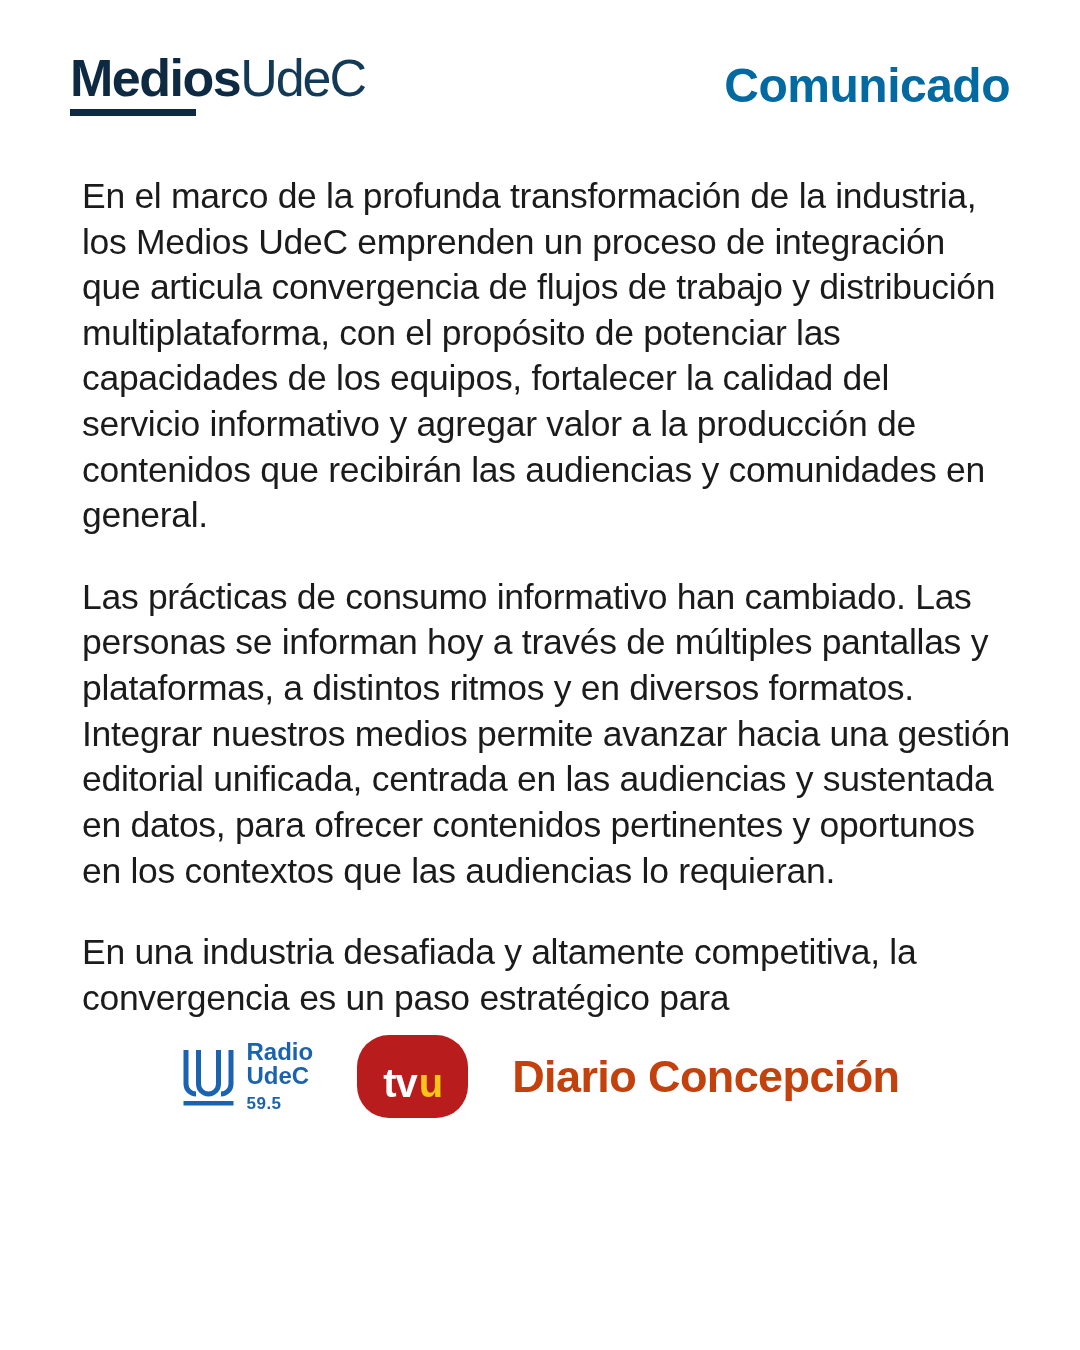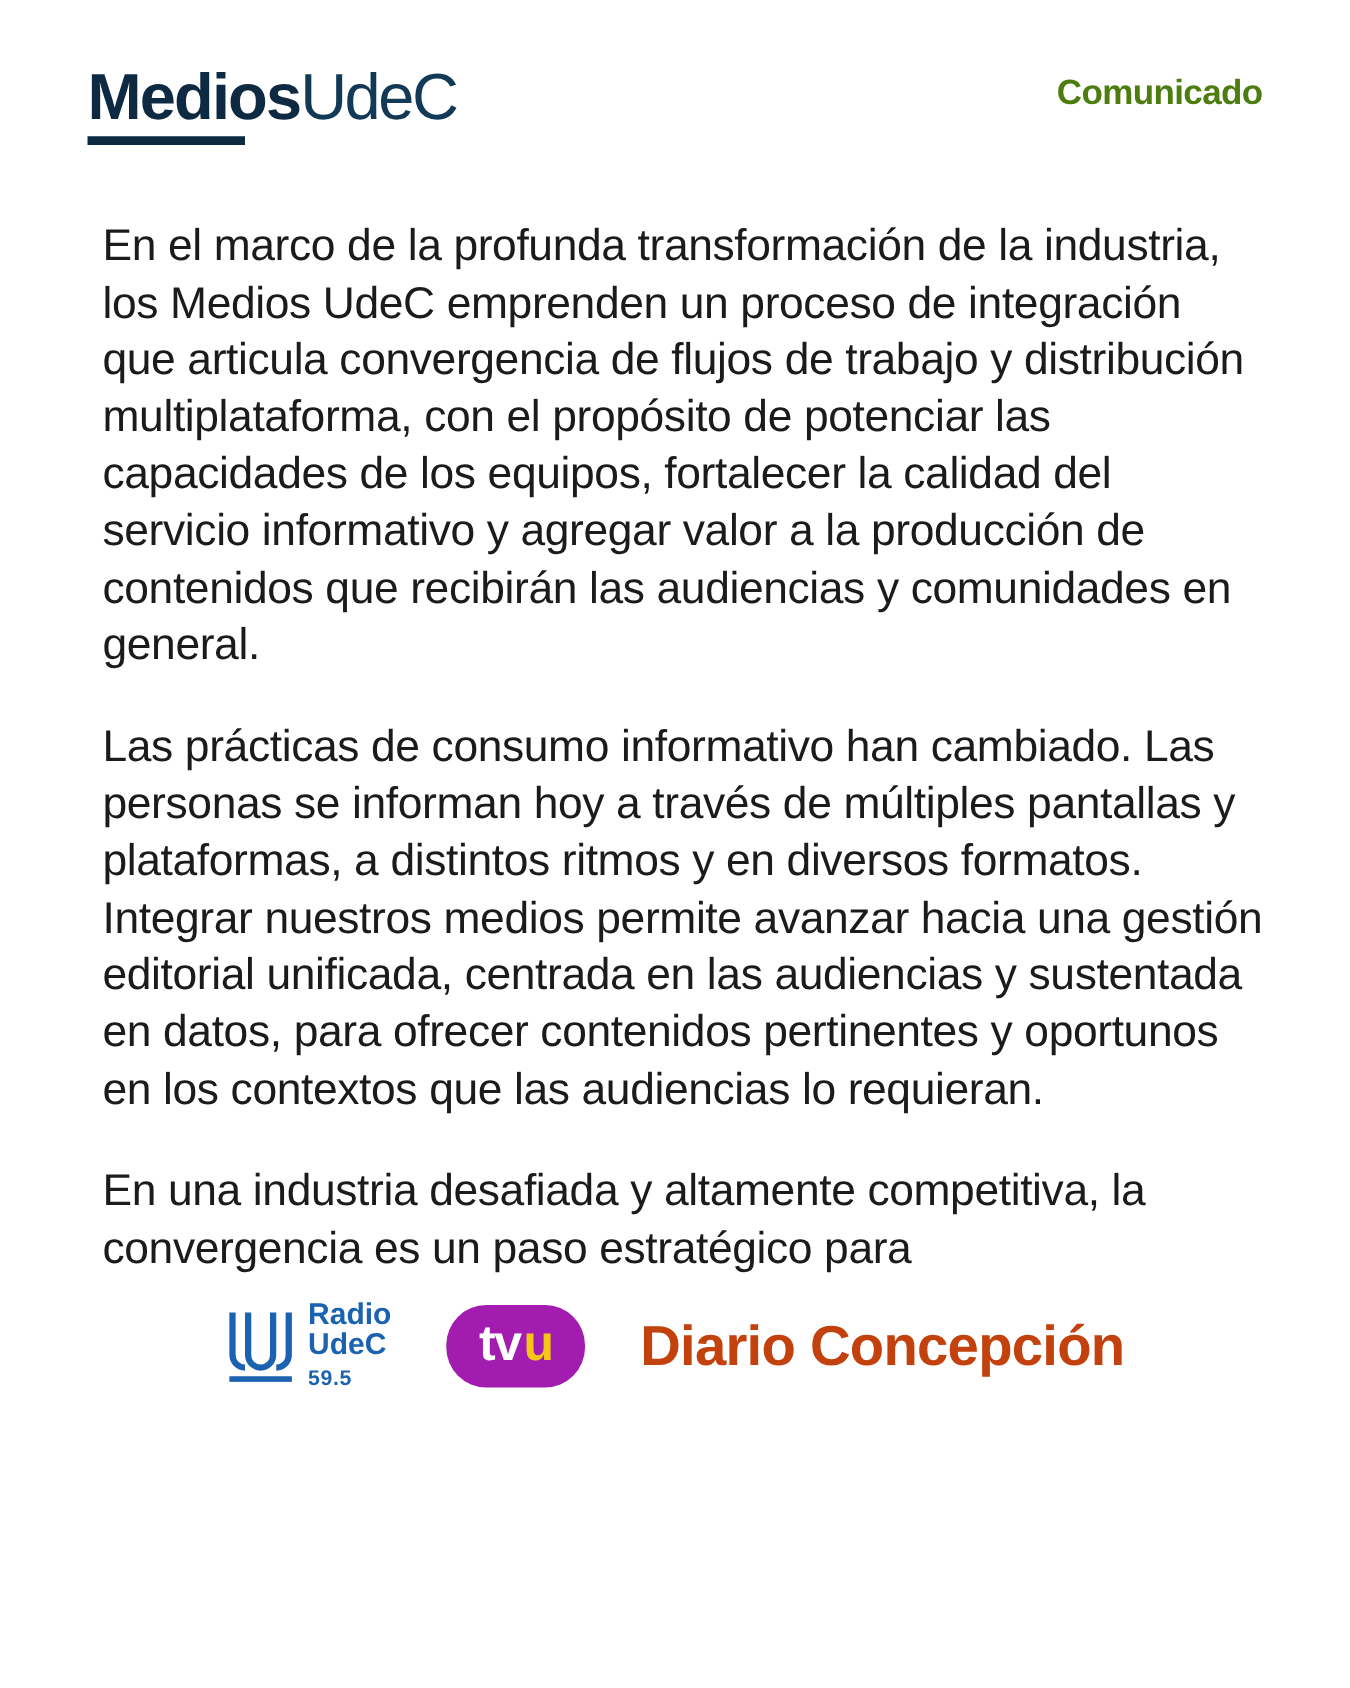--- a/index.html
+++ b/index.html
@@ -45,23 +45,23 @@
     color: #123a57;
     letter-spacing: -2px;
   }
   .brand-underline {
     width: 126px;
     height: 7px;
     background: #0d2a42;
     margin-top: 5px;
   }
   .doc-kind {
-    font-size: 28px;
-    font-weight: bold;
-    color: #4d7c0f;
+    font-size: 48px;
+    font-weight: bold;
+    color: #0369a1;
     letter-spacing: -0.5px;
     margin-top: 6px;
   }
 
   
   .body-copy {
     margin-top: 58px;
     flex: 1 1 auto;
   }
   .body-copy p {
@@ -111,23 +111,23 @@
     font-weight: bold;
     font-size: 24px;
   }
   .radio-text .freq {
     font-size: 17px;
     letter-spacing: 0.5px;
   }
 
   
   .logo-tvu {
-    background: #a21caf;
+    background: #b91c1c;
     border-radius: 32px;
-    padding: 11px 26px 15px 26px;
+    padding: 28px 26px 15px 26px;
     display: flex;
     align-items: center;
     gap: 2px;
   }
   .logo-tvu .tv {
     color: #ffffff;
     font-size: 40px;
     font-weight: bold;
     letter-spacing: -1px;
     line-height: 1;

